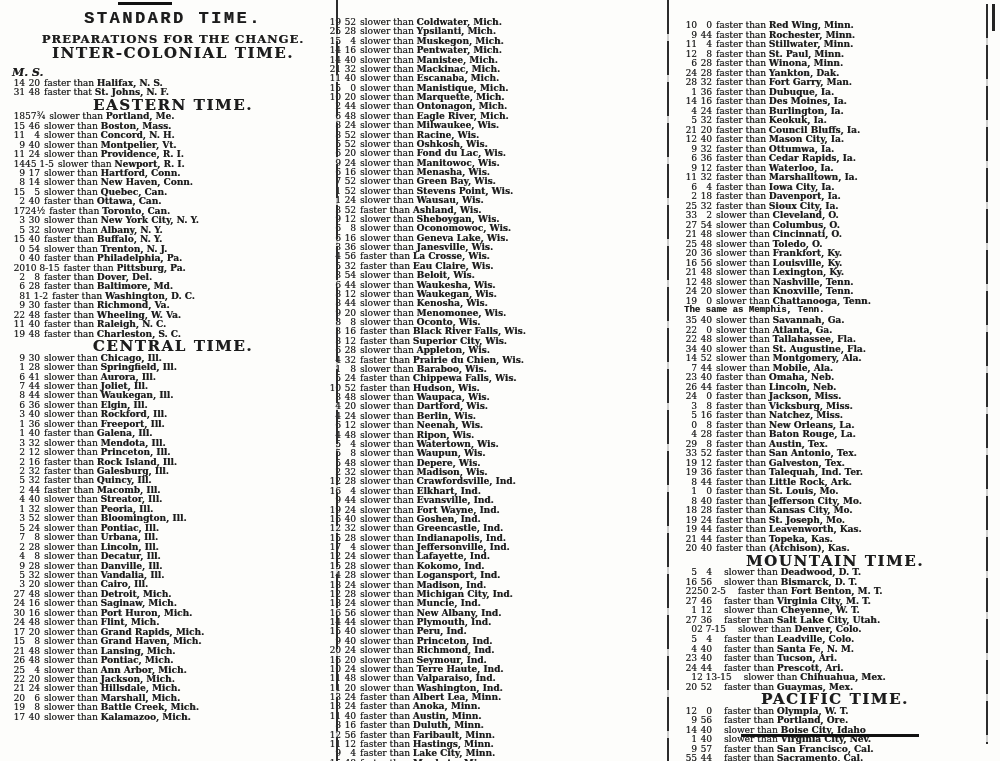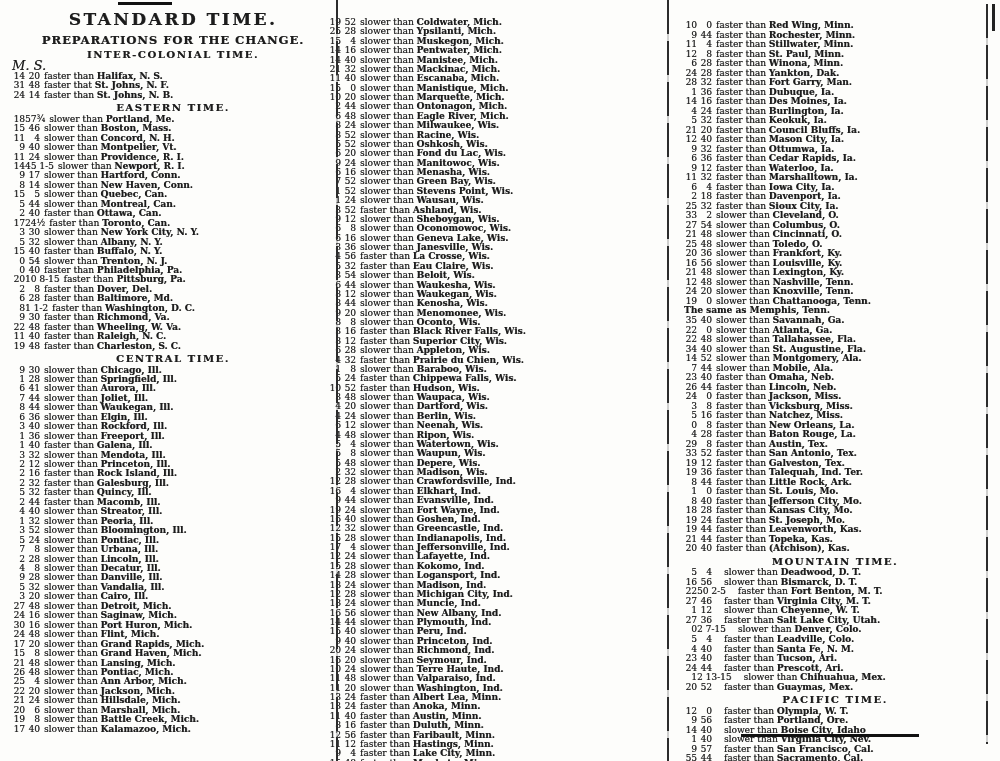--- a/index.html
+++ b/index.html
@@ -3,34 +3,34 @@
 <meta charset="utf-8">
 <style>
   html,body{margin:0;padding:0;background:#e9e9e6;}
   .page{position:relative;width:1000px;height:761px;background:#fdfdfb;
         font-family:"DejaVu Serif", serif;color:#1c1c1c;overflow:hidden;}
   .lines,.title,.subtitle{text-shadow:0.35px 0 rgba(20,20,20,.6);}
   .col{position:absolute;top:0;}
   .col1{left:12px;width:322px;}
   .col2{left:328px;width:312px;padding-top:18px;}
   .col3{left:684px;width:302px;padding-top:21px;}
-  .title{font-size:17px;font-weight:bold;text-align:center;letter-spacing:2.5px;margin-top:9px;}
+  .title{font-size:17px;font-weight:bold;text-align:center;letter-spacing:2.5px;margin-top:9px;font-family:Liberation Mono, monospace;}
   .subtitle{font-size:11.5px;font-weight:bold;text-align:center;letter-spacing:1px;margin-top:4px;}
   .lines{font-size:9px;}
   .col1 .lines{line-height:9.45px;}
   .col2 .lines{line-height:9.38px;}
   .col3 .lines{line-height:9.52px;}
-  .sh{font-weight:bold;text-align:center;font-size:10px;letter-spacing:1.6px;margin:3px 0 2px;}
-  .ms{font-weight:normal;font-style:italic;font-size:13px;margin:2px 0 1px;}
+  .sh{font-weight:bold;text-align:center;font-size:15px;letter-spacing:1.6px;margin:3px 0 2px;}
+  .ms{font-weight:bold;font-style:italic;font-size:11px;margin:10px 0 1px;}
   .entry{white-space:nowrap;}
   .entry .min{display:inline-block;min-width:13px;text-align:right;}
   .entry .sec{display:inline-block;min-width:15px;text-align:right;margin-right:4px;}
   .entry .city{font-weight:bold;}
   .entry.gap .sec{margin-right:12px;}
-  .full{font-weight:bold;}
+  .full{font-weight:bold;font-family:Liberation Mono, monospace;}
   .vrule{position:absolute;width:2px;
          background:repeating-linear-gradient(180deg,#2c2c2c 0 34px, rgba(44,44,44,.22) 34px 41px);}
   #v1{left:336px;top:0;height:761px;}
   #v2{left:667px;top:0;height:761px;}
   #v3{left:986px;top:4px;height:740px;}
   #v3b{position:absolute;left:992px;top:4px;width:3px;height:27px;background:#222;}
   .toprule{position:absolute;left:118px;top:2px;width:54px;height:3px;background:#111;}
   .bottomrule{position:absolute;left:741px;top:734px;width:178px;height:3px;background:#111;}
 </style>
 </head>
@@ -40,32 +40,30 @@
   <div class="toprule"></div>
 
   <div class="col col1">
     <div class="title">STANDARD TIME.</div>
     <div class="subtitle">PREPARATIONS FOR THE CHANGE.</div>
     <div class="lines">
         <div class="sh">INTER-COLONIAL TIME.</div>
         <div class="ms">M. S.</div>
         <div class="entry"><span class="min">14</span><span class="sec">20</span><span class="dir">faster than </span><span class="city">Halifax, N. S.</span></div>
         <div class="entry"><span class="min">31</span><span class="sec">48</span><span class="dir">faster that </span><span class="city">St. Johns, N. F.</span></div>
-        <div class="entry"><span class="min">24</span><span class="sec">14</span><span class="dir">faster than </span><span class="city">St. Johns, N. B.</span></div>
         <div class="sh">EASTERN TIME.</div>
         <div class="entry"><span class="min">18</span><span class="sec">57¾</span><span class="dir">slower than </span><span class="city">Portland, Me.</span></div>
         <div class="entry"><span class="min">15</span><span class="sec">46</span><span class="dir">slower than </span><span class="city">Boston, Mass.</span></div>
         <div class="entry"><span class="min">11</span><span class="sec">4</span><span class="dir">slower than </span><span class="city">Concord, N. H.</span></div>
         <div class="entry"><span class="min">9</span><span class="sec">40</span><span class="dir">slower than </span><span class="city">Montpelier, Vt.</span></div>
         <div class="entry"><span class="min">11</span><span class="sec">24</span><span class="dir">slower than </span><span class="city">Providence, R. I.</span></div>
         <div class="entry"><span class="min">14</span><span class="sec">45 1-5</span><span class="dir">slower than </span><span class="city">Newport, R. I.</span></div>
         <div class="entry"><span class="min">9</span><span class="sec">17</span><span class="dir">slower than </span><span class="city">Hartford, Conn.</span></div>
         <div class="entry"><span class="min">8</span><span class="sec">14</span><span class="dir">slower than </span><span class="city">New Haven, Conn.</span></div>
         <div class="entry"><span class="min">15</span><span class="sec">5</span><span class="dir">slower than </span><span class="city">Quebec, Can.</span></div>
-        <div class="entry"><span class="min">5</span><span class="sec">44</span><span class="dir">slower than </span><span class="city">Montreal, Can.</span></div>
         <div class="entry"><span class="min">2</span><span class="sec">40</span><span class="dir">faster than </span><span class="city">Ottawa, Can.</span></div>
         <div class="entry"><span class="min">17</span><span class="sec">24½</span><span class="dir">faster than </span><span class="city">Toronto, Can.</span></div>
         <div class="entry"><span class="min">3</span><span class="sec">30</span><span class="dir">slower than </span><span class="city">New York City, N. Y.</span></div>
         <div class="entry"><span class="min">5</span><span class="sec">32</span><span class="dir">slower than </span><span class="city">Albany, N. Y.</span></div>
         <div class="entry"><span class="min">15</span><span class="sec">40</span><span class="dir">faster than </span><span class="city">Buffalo, N. Y.</span></div>
         <div class="entry"><span class="min">0</span><span class="sec">54</span><span class="dir">slower than </span><span class="city">Trenton, N. J.</span></div>
         <div class="entry"><span class="min">0</span><span class="sec">40</span><span class="dir">faster than </span><span class="city">Philadelphia, Pa.</span></div>
         <div class="entry"><span class="min">20</span><span class="sec">10 8-15</span><span class="dir">faster than </span><span class="city">Pittsburg, Pa.</span></div>
         <div class="entry"><span class="min">2</span><span class="sec">8</span><span class="dir">faster than </span><span class="city">Dover, Del.</span></div>
         <div class="entry"><span class="min">6</span><span class="sec">28</span><span class="dir">faster than </span><span class="city">Baltimore, Md.</span></div>

